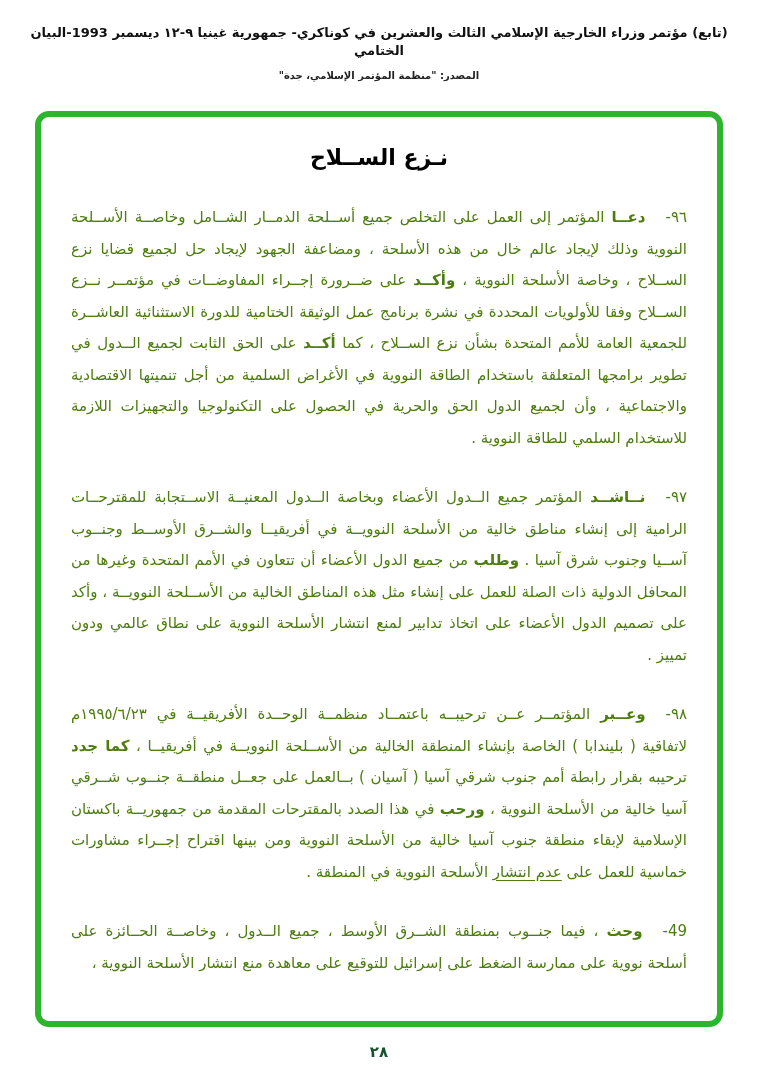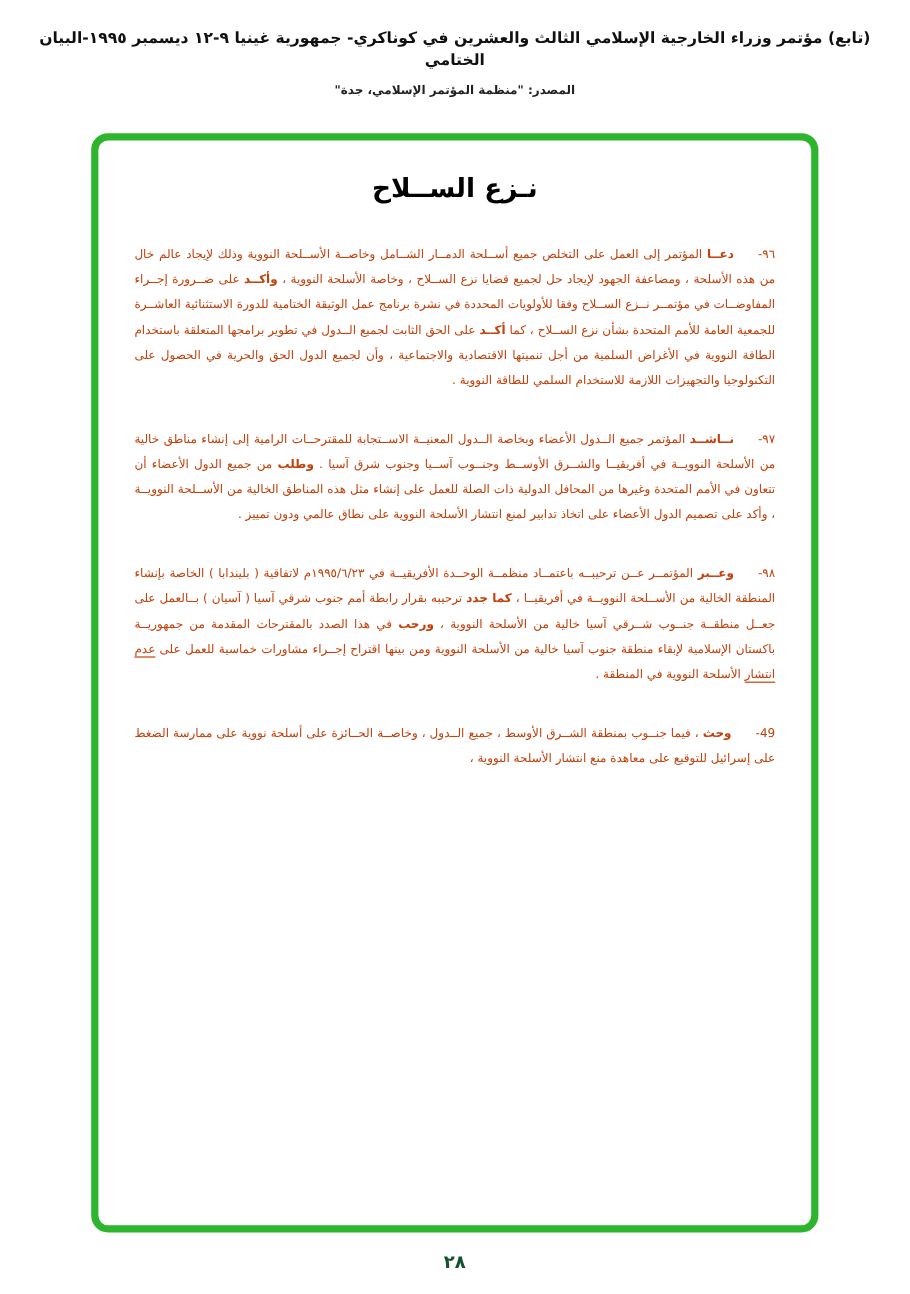--- a/index.html
+++ b/index.html
@@ -22,39 +22,39 @@
     font-size: 13px; font-weight: bold;
     letter-spacing: 0; line-height: 1.4;
     padding: 0 6px;
   }
   .header-line2 {
     font-size: 10px; font-weight: bold;
     margin-top: 10px; color: #222;
   }
   .green-box {
     margin: 30px auto 0;
-    width: 606px; height: 916px;
+    width: 688px; height: 916px;
     border: 6px solid #2db52d;
     border-radius: 14px;
     padding: 24px 30px 0 30px;
     overflow: hidden;
     background: #ffffff;
   }
   .doc-title {
     text-align: center;
     font-size: 22px;
     font-weight: bold;
     color: #000;
     margin: 4px 0 32px 0;
   }
   .paragraph {
-    font-size: 10px;
+    font-size: 15px;
     line-height: 2.1;
     text-align: justify;
-    color: #c2410c;
+    color: #4d7c0f;
     margin-bottom: 28px;
   }
   .para-number {
     margin-left: 20px;
     white-space: nowrap;
   }
   .seg-bold { font-weight: bold; }
   .seg-underline { text-decoration: underline; text-underline-offset: 3px; }
   .page-number {
     text-align: center;
@@ -63,21 +63,21 @@
     font-weight: bold;
     color: #14532d;
   }
 </style>
 </head>
 <body>
 
 <div class="page">
 
   <div class="header">
-    <div class="header-line1">(تابع) مؤتمر وزراء الخارجية الإسلامي الثالث والعشرين في كوناكري- جمهورية غينيا ٩-١٢ ديسمبر ١٩٩٥-البيان الختامي</div>
+    <div class="header-line1">(تابع) مؤتمر وزراء الخارجية الإسلامي الثالث والعشرين في كوناكري- جمهورية غينيا ٩-١٢ ديسمبر 1993-البيان الختامي</div>
     <div class="header-line2">المصدر: "منظمة المؤتمر الإسلامي، جدة"</div>
   </div>
 
   <div class="green-box" style="border-color: rgb(45, 181, 45);">
     <h1 class="doc-title">نـزع الســلاح</h1>
     <div id="paragraphs">
         <div class="paragraph"><span class="para-number">٩٦-</span><span class="seg-bold">دعــا</span><span> المؤتمر إلى العمل على التخلص جميع أســلحة الدمــار الشــامل وخاصــة الأســلحة النووية وذلك لإيجاد عالم خال من هذه الأسلحة ، ومضاعفة الجهود لإيجاد حل لجميع قضايا نزع الســلاح ، وخاصة الأسلحة النووية ، </span><span class="seg-bold">وأكــد</span><span> على ضــرورة إجــراء المفاوضــات في مؤتمــر نــزع الســلاح وفقا للأولويات المحددة في نشرة برنامج عمل الوثيقة الختامية للدورة الاستثنائية العاشــرة للجمعية العامة للأمم المتحدة بشأن نزع الســلاح ، كما </span><span class="seg-bold">أكــد</span><span> على الحق الثابت لجميع الــدول في تطوير برامجها المتعلقة باستخدام الطاقة النووية في الأغراض السلمية من أجل تنميتها الاقتصادية والاجتماعية ، وأن لجميع الدول الحق والحرية في الحصول على التكنولوجيا والتجهيزات اللازمة للاستخدام السلمي للطاقة النووية .</span></div>
         <div class="paragraph"><span class="para-number">٩٧-</span><span class="seg-bold">نــاشــد</span><span> المؤتمر جميع الــدول الأعضاء وبخاصة الــدول المعنيــة الاســتجابة للمقترحــات الرامية إلى إنشاء مناطق خالية من الأسلحة النوويــة في أفريقيــا والشــرق الأوســط وجنــوب آســيا وجنوب شرق آسيا . </span><span class="seg-bold">وطلب</span><span> من جميع الدول الأعضاء أن تتعاون في الأمم المتحدة وغيرها من المحافل الدولية ذات الصلة للعمل على إنشاء مثل هذه المناطق الخالية من الأســلحة النوويــة ، وأكد على تصميم الدول الأعضاء على اتخاذ تدابير لمنع انتشار الأسلحة النووية على نطاق عالمي ودون تمييز .</span></div>
         <div class="paragraph"><span class="para-number">٩٨-</span><span class="seg-bold">وعــبر</span><span> المؤتمــر عــن ترحيبــه باعتمــاد منظمــة الوحــدة الأفريقيــة في ١٩٩٥/٦/٢٣م لاتفاقية ( بليندابا ) الخاصة بإنشاء المنطقة الخالية من الأســلحة النوويــة في أفريقيــا ، </span><span class="seg-bold">كما جدد</span><span> ترحيبه بقرار رابطة أمم جنوب شرقي آسيا ( آسيان ) بــالعمل على جعــل منطقــة جنــوب شــرقي آسيا خالية من الأسلحة النووية ، </span><span class="seg-bold">ورحب</span><span> في هذا الصدد بالمقترحات المقدمة من جمهوريــة باكستان الإسلامية لإبقاء منطقة جنوب آسيا خالية من الأسلحة النووية ومن بينها اقتراح إجــراء مشاورات خماسية للعمل على </span><span class="seg-underline">عدم انتشار</span><span> الأسلحة النووية في المنطقة .</span></div>
         <div class="paragraph"><span class="para-number">49-</span><span class="seg-bold">وحث</span><span> ، فيما جنــوب بمنطقة الشــرق الأوسط ، جميع الــدول ، وخاصــة الحــائزة على أسلحة نووية على ممارسة الضغط على إسرائيل للتوقيع على معاهدة منع انتشار الأسلحة النووية ،</span></div>

